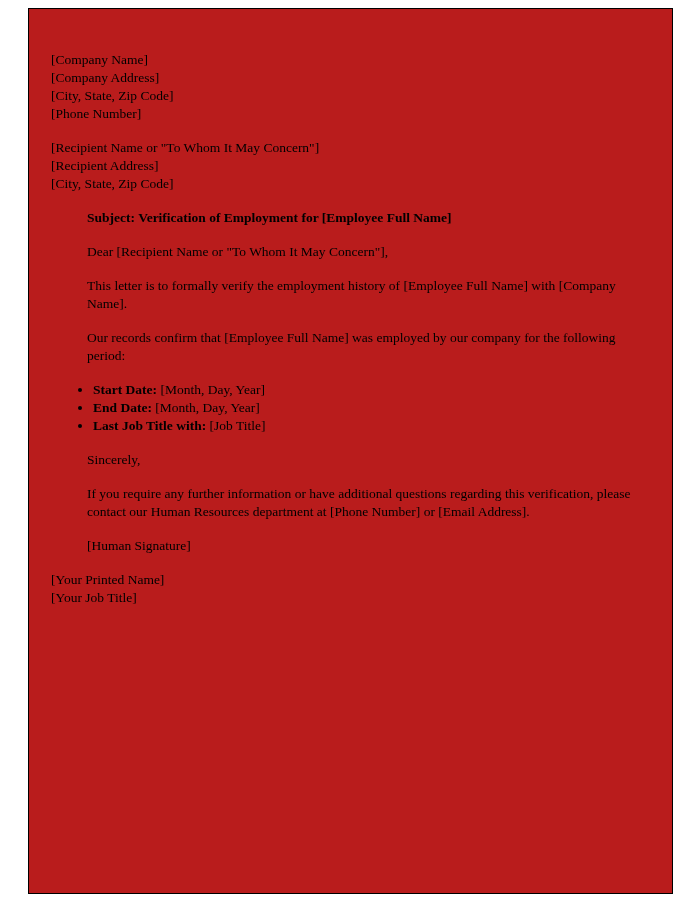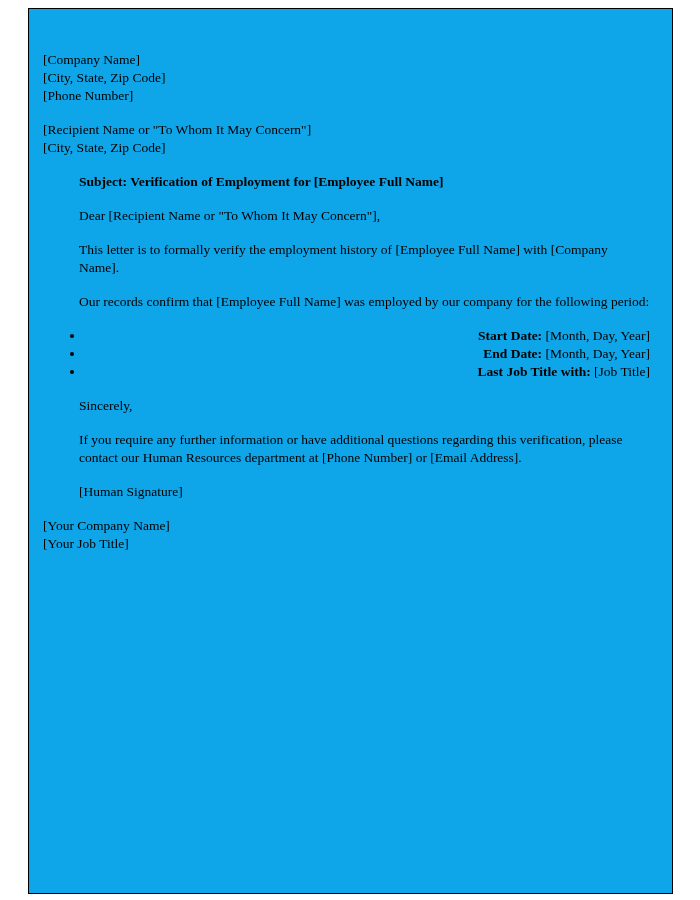--- a/index.html
+++ b/index.html
@@ -10,55 +10,56 @@
     font-family: "Liberation Serif", "DejaVu Serif", serif;
     color: #000000;
   }
   .page {
     position: absolute;
     left: 28px;
     top: 8px;
     width: 645px;
     height: 886px;
     border: 1px solid #000000;
-    background: #0ea5e9;
-    padding: 42px 22px 20px 14px;
+    background: #b91c1c;
+    padding: 42px 22px 20px 22px;
     overflow: hidden;
   }
   .letter {
     font-size: 13.5px;
     line-height: 18px;
   }
   .block { margin-bottom: 16px; }
   .block div { white-space: pre-wrap; }
   .para { margin-bottom: 16px; margin-left: 36px; }
   .bold { font-weight: bold; }
   ul.bullets {
     margin: 0 0 16px 0;
     padding-left: 42px;
     list-style-type: disc;
-    text-align: right;
   }
   ul.bullets li { margin: 0; }
 </style>
 </head>
 <body>
 
 <div class="page">
   <div class="letter">
 
     <div class="block">
       <div>[Company Name]</div>
+      <div>[Company Address]</div>
       <div>[City, State, Zip Code]</div>
       <div>[Phone Number]</div>
     </div>
 
 
     <div class="block">
       <div>[Recipient Name or "To Whom It May Concern"]</div>
+      <div>[Recipient Address]</div>
       <div>[City, State, Zip Code]</div>
     </div>
 
     <div class="para bold">Subject: Verification of Employment for [Employee Full Name]</div>
 
     <div class="para">Dear [Recipient Name or "To Whom It May Concern"],</div>
 
     <div class="para">This letter is to formally verify the employment history of [Employee Full Name] with [Company Name].</div>
 
     <div class="para">Our records confirm that [Employee Full Name] was employed by our company for the following period:</div>
@@ -69,18 +70,18 @@
       <li><span class="bold">Last Job Title with:</span><span> [Job Title]</span></li>
     </ul>
 
     <div class="para">Sincerely,</div>
 
     <div class="para">If you require any further information or have additional questions regarding this verification, please contact our Human Resources department at [Phone Number] or [Email Address].</div>
 
     <div class="para">[Human Signature]</div>
 
     <div class="block">
-      <div>[Your Company Name]</div>
+      <div>[Your Printed Name]</div>
       <div>[Your Job Title]</div>
     </div>
 
   </div>
 </div>
 
 </body></html>

